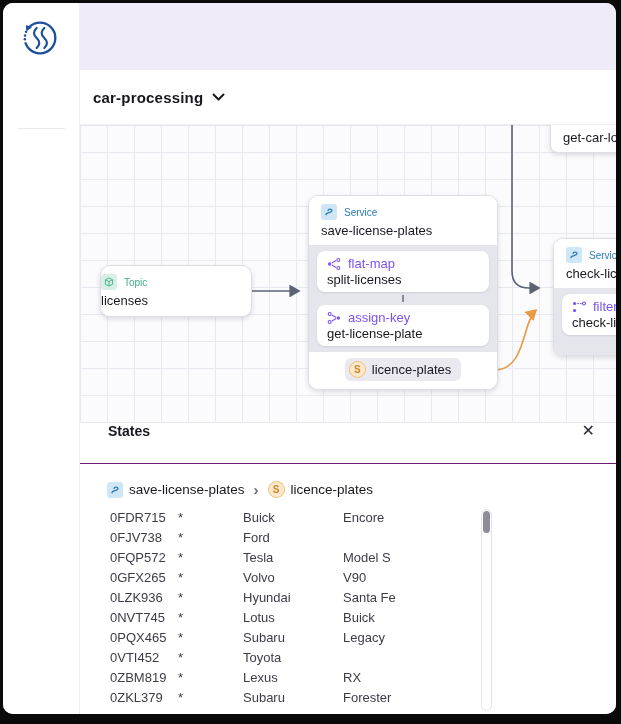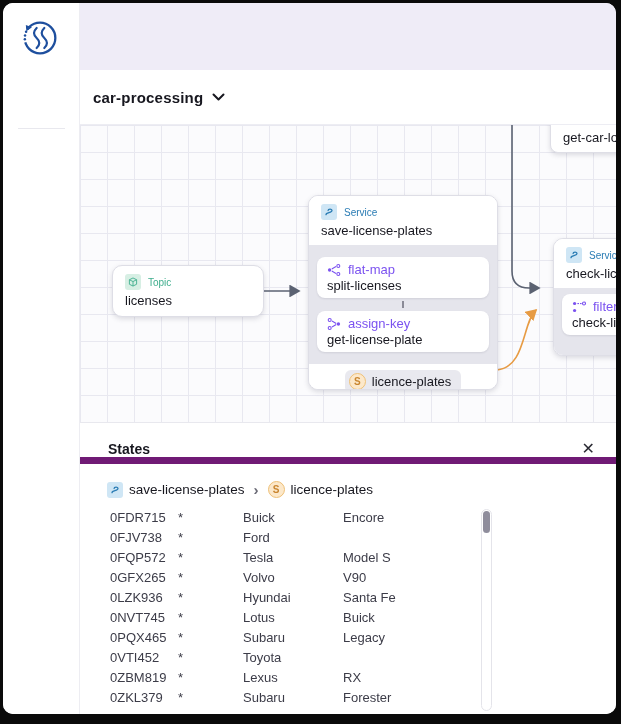--- a/index.html
+++ b/index.html
@@ -33,35 +33,35 @@
             background-size:27px 27px; }
   .edges { position:absolute; inset:0; width:536px; height:297px; pointer-events:none; }
   .edge-dark  { stroke:var(--edge-dark,#5b6272); fill:none; stroke-width:1.6; }
   .edge-orange{ stroke:var(--edge-orange,#e79b43); fill:none; stroke-width:1.6; }
   .mk-dark   { fill:var(--edge-dark,#5b6272); }
   .mk-orange { fill:var(--edge-orange,#e79b43); }
 
   .node { position:absolute; background:#fff; border:1px solid #dededs; border:1px solid #dedee6;
           border-radius:10px; box-shadow:0 2px 5px rgba(70,70,95,.18); cursor:pointer; }
 
-  .topic-node { left:32px; top:140px; width:152px; height:52px; padding:8px 12px; }
+  .topic-node { left:20px; top:140px; width:152px; height:52px; padding:8px 0; }
   .type-row { display:flex; align-items:center; gap:7px; }
   .type-row .tlabel { font-size:10px; }
   .topic-node .tlabel { color:var(--topic-green,#3fae8d); }
   .node-name { font-size:13px; color:var(--text-dark,#17171f); margin-top:3px; }
 
   .icon-sq { width:16px; height:16px; border-radius:3px; display:inline-flex;
              align-items:center; justify-content:center; flex:0 0 auto; }
   .icon-topic { background:var(--topic-icon-bg,#d7efe4); }
   .icon-service { background:var(--service-icon-bg,#cfe6f5); }
 
   .service-node { left:228px; top:70px; width:190px; height:195px; overflow:hidden; display:flex; flex-direction:column; }
   .svc-header { padding:8px 12px 7px 12px; background:#fff; }
   .svc-header .tlabel { color:var(--service-blue,#2a7cb4); }
-  .ops { background:var(--ops-section-bg,#e5e5ec); padding:12px 8px; flex:1; position:relative; }
+  .ops { background:var(--ops-section-bg,#e5e5ec); padding:6px 8px; flex:1; position:relative; }
   .op-card { background:#fff; border-radius:8px; padding:5px 10px; box-shadow:0 1px 2px rgba(60,60,80,.12); cursor:pointer; }
   .op-card .tlabel { color:var(--operator-purple,#7b52f0); font-size:13px; }
   .op-card .op-name { font-size:13px; color:var(--text-dark,#17171f); margin-top:1px; }
   .op-tick { width:2px; height:7px; background:#8a8a96; margin:3px auto; }
   .svc-footer { background:#fff; padding:6px 0 8px 0; display:flex; justify-content:center; }
   .state-chip { display:inline-flex; align-items:center; gap:6px; background:var(--chip-bg,#e9e9ef);
                 border-radius:6px; padding:3px 10px 3px 4px; cursor:pointer; }
   .s-badge { width:17px; height:17px; border-radius:50%; background:var(--state-badge-bg,#fce8ca);
              border:1.5px solid var(--state-badge-border,#eec077); color:var(--state-badge-text,#c98630);
              font-size:10px; font-weight:700; display:inline-flex; align-items:center; justify-content:center; flex:0 0 auto; }
@@ -69,21 +69,21 @@
 
   .check-node { left:473px; top:113px; width:180px; height:118px; overflow:hidden; display:flex; flex-direction:column; }
   .check-node .ops { padding:6px 8px 8px 8px; }
 
   .partial-node { left:470px; top:-10px; width:170px; height:38px; border-radius:8px;
                   padding:14px 0 0 12px; font-size:13px; color:var(--text-dark,#17171f); }
 
   
   .states { position:absolute; left:77px; top:419px; right:0; bottom:0; background:#fff;
             border-top:1px solid #e8e8ee; overflow:hidden; }
-  .states-header { height:41px; border-bottom:7px solid #701a75; display:flex; align-items:flex-end;
+  .states-header { height:41px; border-bottom:1px solid #701a75; display:flex; align-items:flex-start;
                    justify-content:space-between; padding:0 21px 0 28px; }
   .states-title { font-size:14px; font-weight:700; color:var(--text-dark,#17171f); }
   .close-btn { font-size:16px; color:#2a2a33; cursor:pointer; line-height:1; }
 
   .breadcrumb { display:flex; align-items:center; gap:7px; padding:15px 0 0 27px; height:36px; }
   .crumb { display:flex; align-items:center; gap:6px; cursor:pointer; }
   .crumb-label { font-size:13.5px; color:var(--text-dark,#17171f); }
   .crumb-sep { font-size:15px; color:#6b6b76; padding:0 2px; font-weight:600; }
 
   .table-wrap { position:absolute; left:0; top:84px; right:0; bottom:0; }

